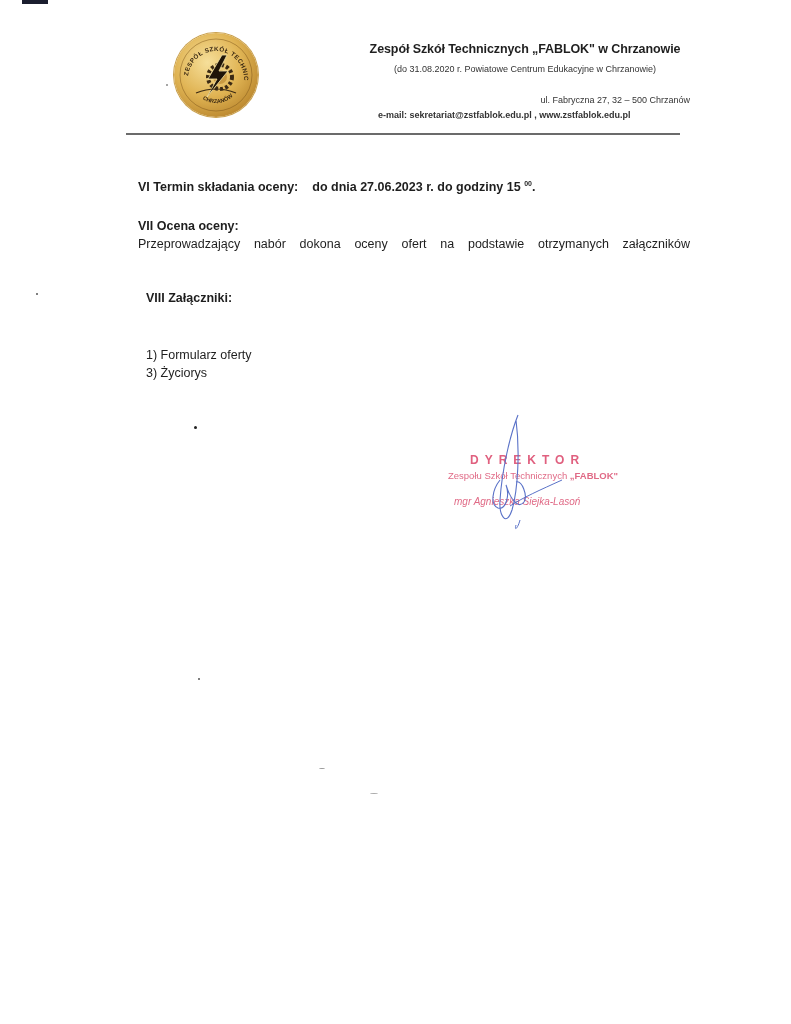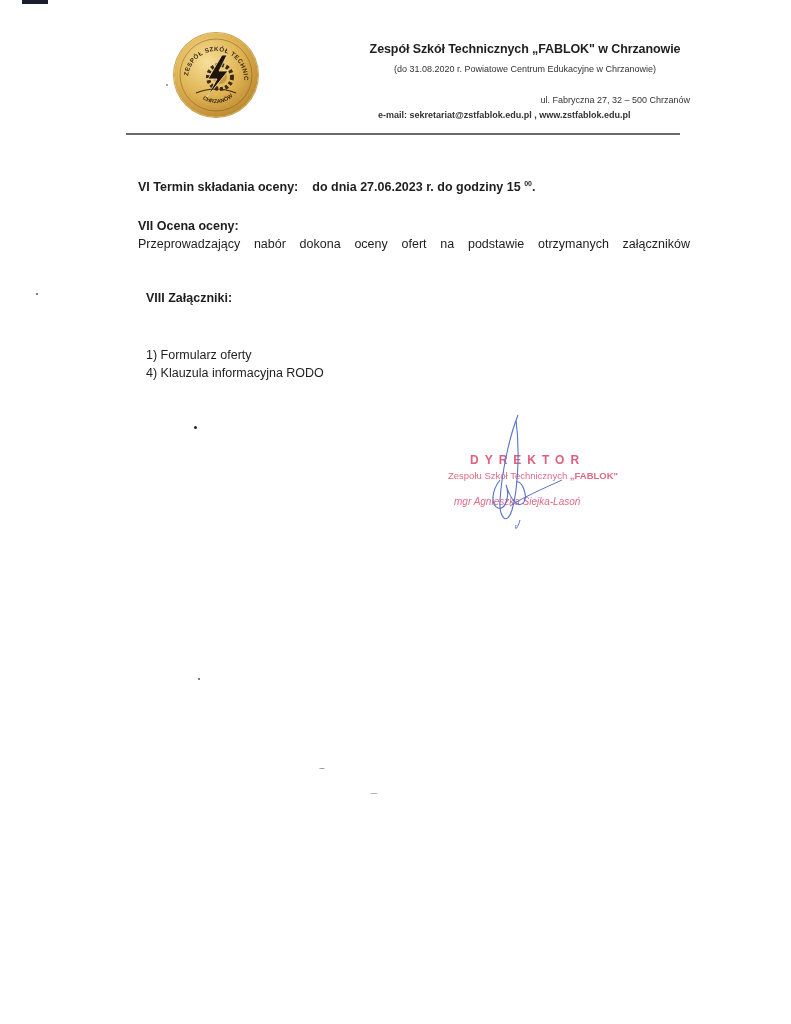--- a/index.html
+++ b/index.html
@@ -89,21 +89,21 @@
   </div>
 
   <div class="eval-heading section-heading">VII  Ocena oceny:</div>
   <div class="eval-text">
     <div style="text-align:justify;text-align-last:justify;">Przeprowadzający nabór dokona oceny  ofert na podstawie otrzymanych załączników</div>
   </div>
 
   <div class="att-heading section-heading">VIII Załączniki:</div>
   <ul class="att-list">
     <li>1) Formularz oferty</li>
-    <li>4) Klauzula informacyjna RODO</li>
+    <li>3) Życiorys</li>
   </ul>
 </div>
 
 <div class="stamp">
   <div class="stamp-title">DYREKTOR</div>
   <div class="stamp-school">
     <span>Zespołu Szkół Technicznych</span>
     <b>„FABLOK"</b>
   </div>
   <div class="stamp-name">mgr Agnieszka Siejka-Lasoń</div>

